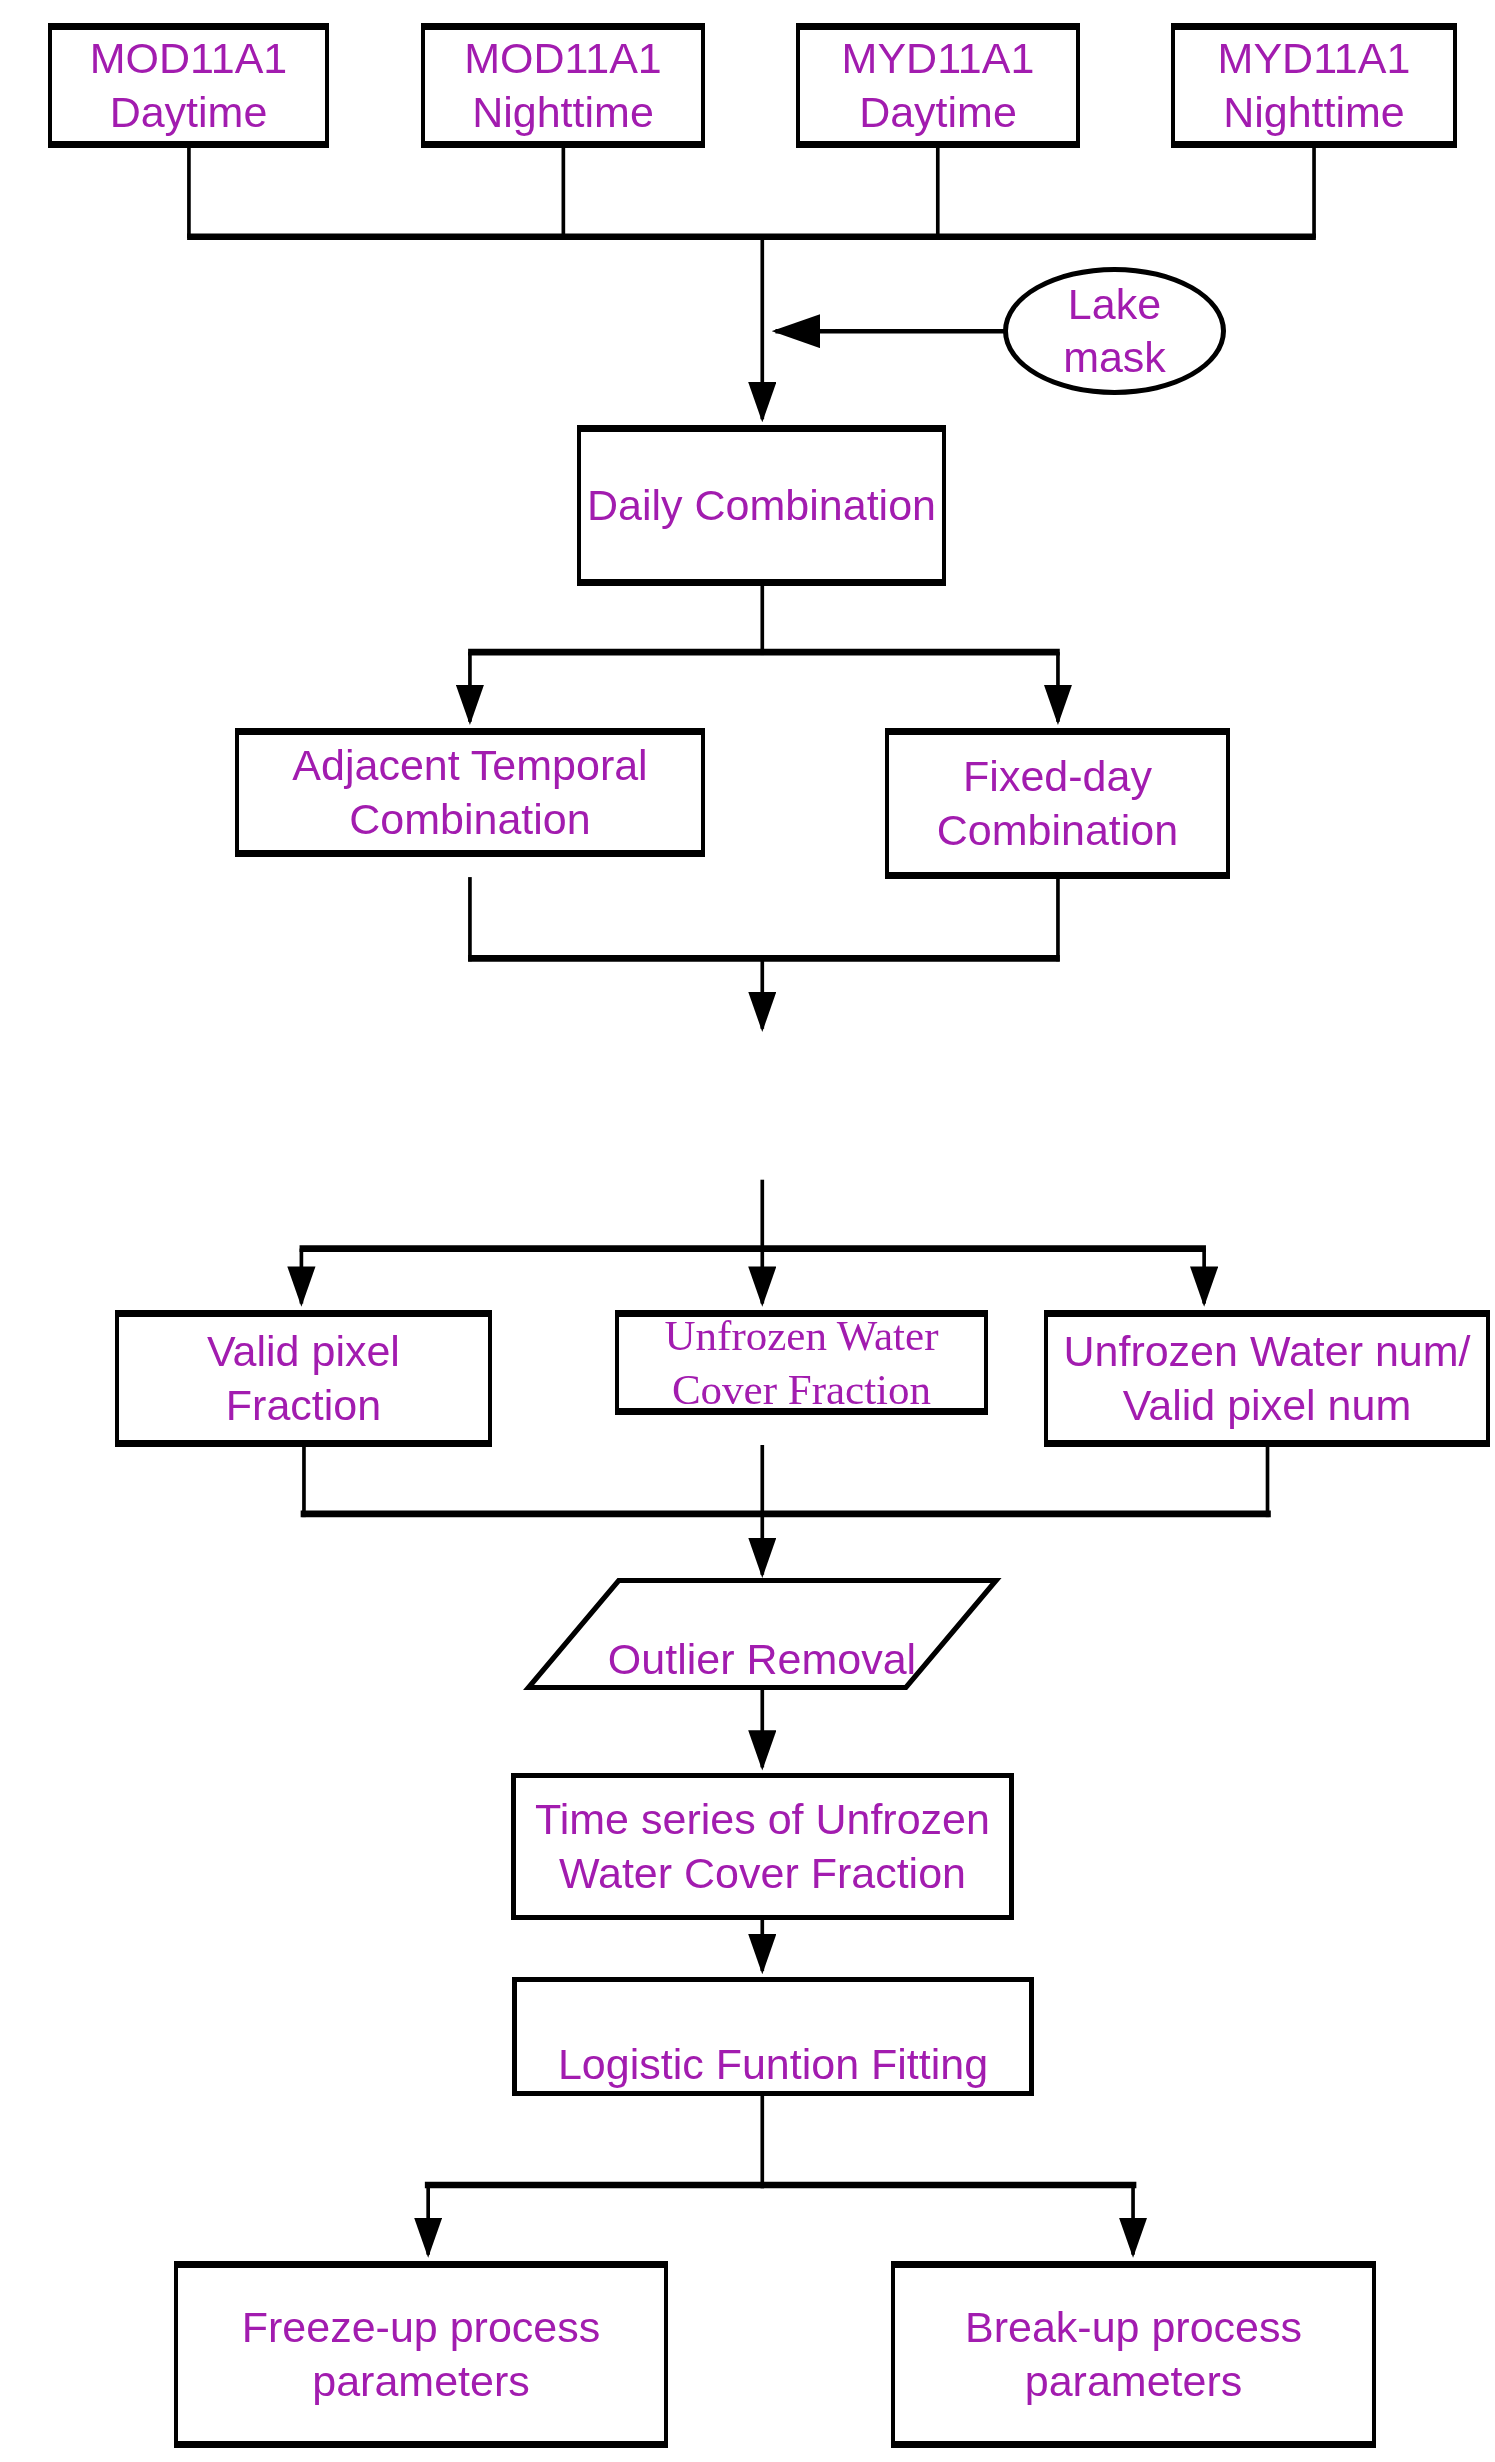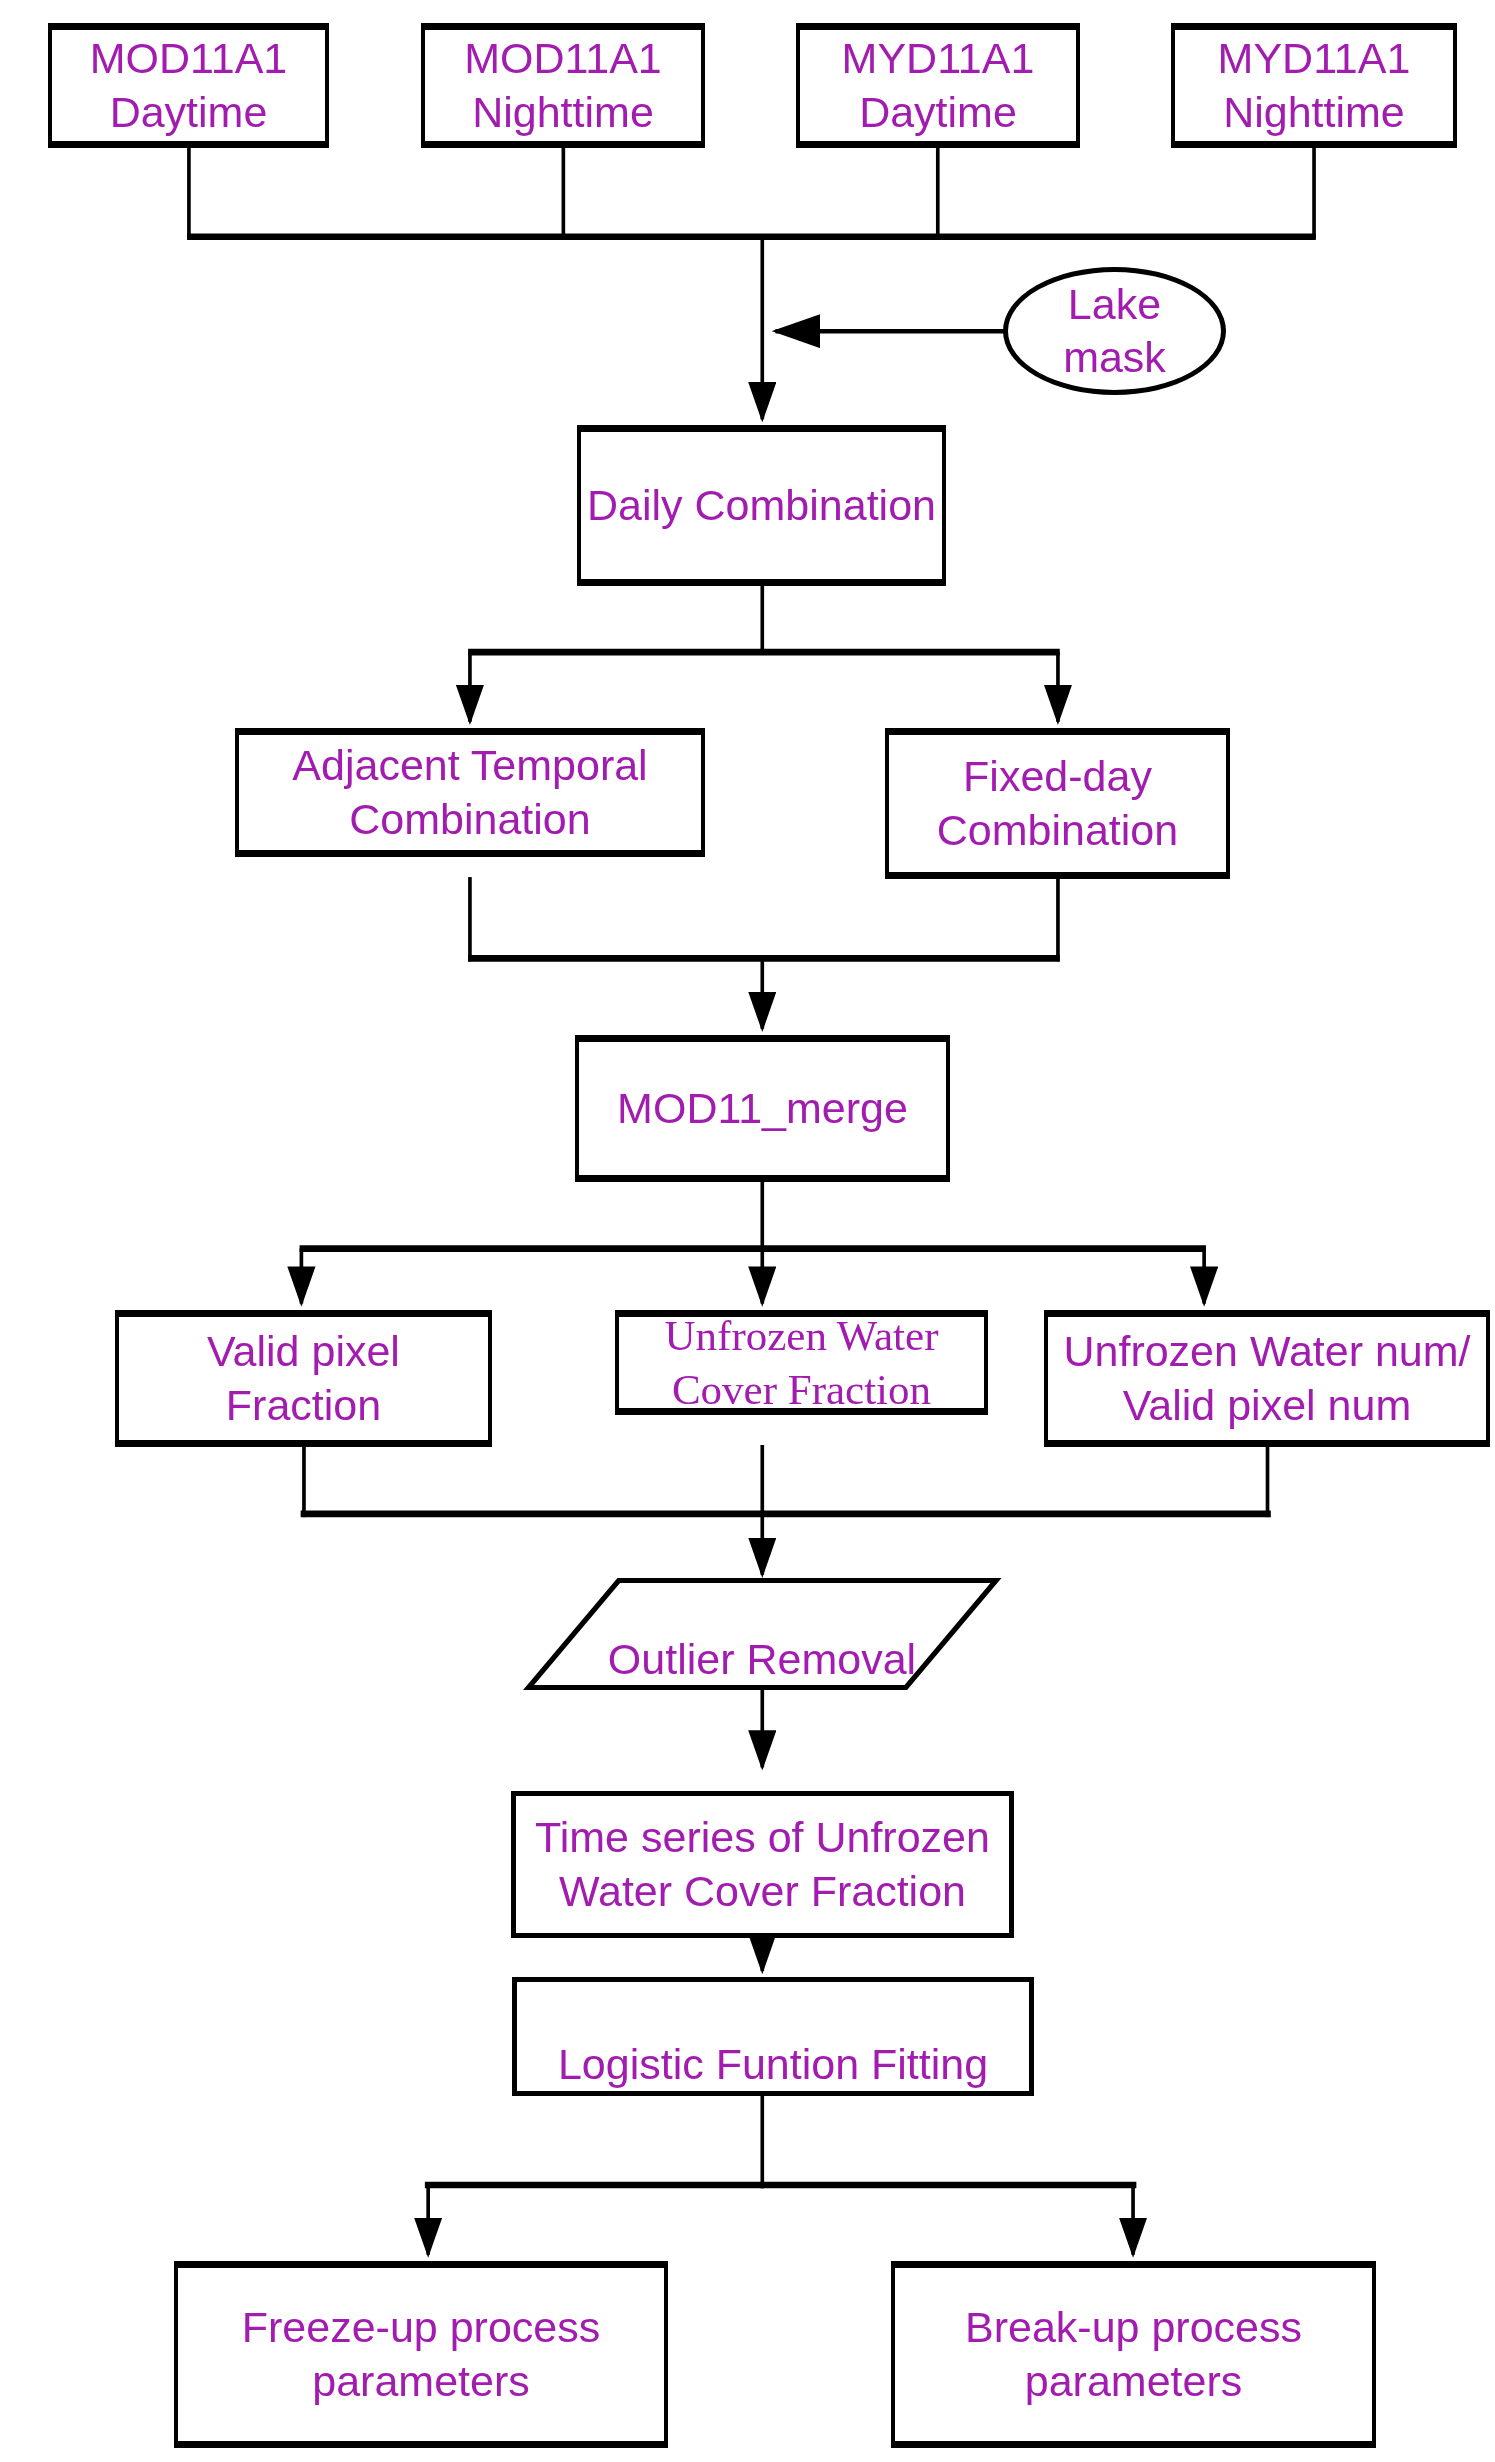--- a/index.html
+++ b/index.html
@@ -123,42 +123,39 @@
 
   <div class="box bw-heavy" style="left:235px; top:728px; width:470px; height:129px;">
     <span class="node-label">Adjacent Temporal
 Combination</span>
   </div>
   <div class="box bw-heavy" style="left:885px; top:728px; width:345px; height:151px;">
     <span class="node-label">Fixed-day
 Combination</span>
   </div>
 
-  <div class="box bw-heavy" style="left:575px; top:1035px; width:375px; height:147px;">
-    <span class="node-label">MOD11_merge</span>
-  </div>
 
   <div class="box bw-heavy" style="left:115px; top:1310px; width:377px; height:137px;">
     <span class="node-label">Valid pixel
 Fraction</span>
   </div>
   <div class="box bw-heavy" style="left:615px; top:1310px; width:373px; height:105px;font-family:Liberation Serif, serif;">
     <span class="node-label">Unfrozen Water
 Cover Fraction</span>
   </div>
   <div class="box bw-heavy" style="left:1044px; top:1310px; width:446px; height:137px;">
     <span class="node-label">Unfrozen Water num/
 Valid pixel num</span>
   </div>
 
   <div class="box plain" style="left:579px; top:1583px; width:366px; height:103px;">
     <span class="node-label">Outlier Removal</span>
   </div>
 
-  <div class="box bw-uniform" style="left:511px; top:1773px; width:503px; height:147px;margin-top:18px;">
+  <div class="box bw-uniform" style="left:511px; top:1773px; width:503px; height:147px;">
     <span class="node-label">Time series of Unfrozen
 Water Cover Fraction</span>
   </div>
   <div class="box bw-uniform" style="left:512px; top:1977px; width:522px; height:119px;align-items:flex-end;">
     <span class="node-label">Logistic Funtion Fitting</span>
   </div>
 
   <div class="box bw-heavy" style="left:174px; top:2261px; width:494px; height:187px;">
     <span class="node-label">Freeze-up process
 parameters</span>

